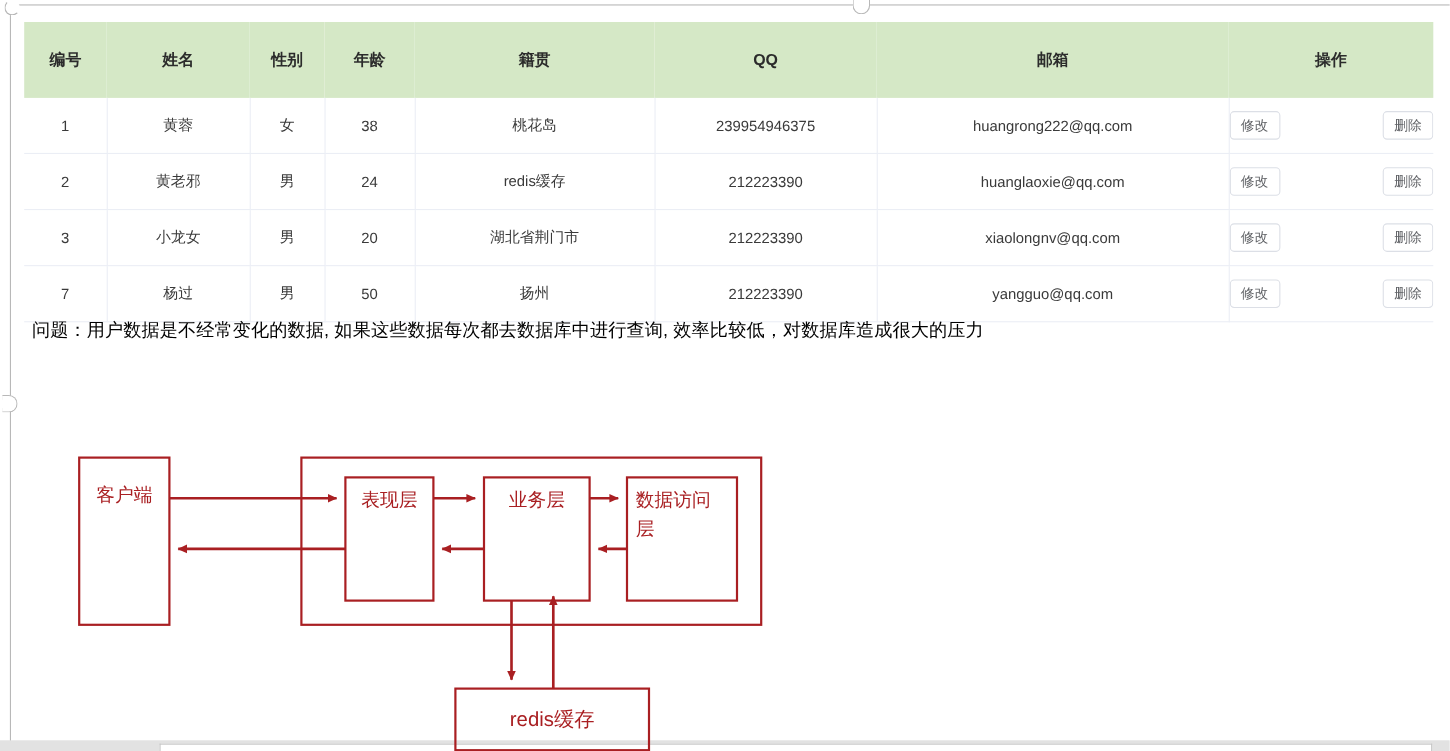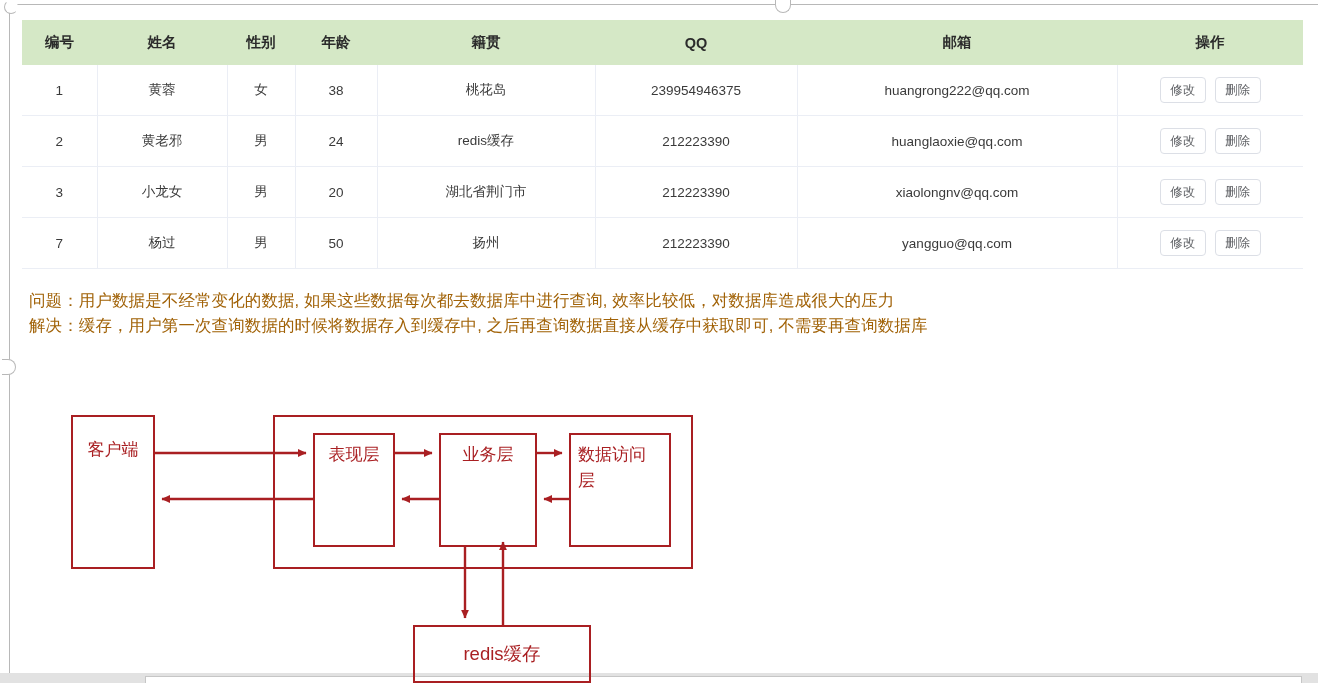--- a/index.html
+++ b/index.html
@@ -85,21 +85,21 @@
     table-layout: fixed;
   }
   #user-table th {
     background: #d5e8c6;
     color: #2b2b2b;
     font-size: 14.5px;
     font-weight: bold;
     height: 37px;
     text-align: center;
     border: none;
-    padding: 4px;
+    padding: 16px;
   }
   #user-table td {
     height: 50px;
     text-align: center;
     font-size: 13.5px;
     color: #3a3a3a;
     border-bottom: 1px solid #ebeef5;
     border-right: 1px solid #ebeef5;
     padding: 0;
     background: #ffffff;
@@ -113,21 +113,21 @@
   .col-name   { width: 130px; }
   .col-gender { width: 68px; }
   .col-age    { width: 82px; }
   .col-origin { width: 218px; }
   .col-qq     { width: 202px; }
   .col-email  { width: 320px; }
   .col-ops    { width: 186px; }
 
   .op-cell-inner {
     display: flex;
-    justify-content: center;
+    justify-content: space-between;
     align-items: center;
     gap: 9px;
   }
   .op-btn {
     display: inline-block;
     min-width: 46px;
     padding: 6px 9px;
     font-size: 12.5px;
     line-height: 1;
     color: #606266;
@@ -138,21 +138,21 @@
     font-family: "Liberation Sans", "DejaVu Sans", sans-serif;
   }
 
   
   #notes {
     position: absolute;
     left: 29px; top: 288px;
     width: 1260px;
   }
   .note-line {
-    color: #a16207;
+    color: #000000;
     font-size: 16.5px;
     line-height: 25px;
     white-space: nowrap;
     letter-spacing: 0.1px;
   }
 
   
   #arch-diagram {
     position: absolute;
     left: 0px; top: 394px;
@@ -265,21 +265,20 @@
           <button class="op-btn">修改</button>
           <button class="op-btn">删除</button>
         </div>
       </td>
     </tr>
   </tbody>
 </table>
 
 <div id="notes">
   <div class="note-line">问题：用户数据是不经常变化的数据, 如果这些数据每次都去数据库中进行查询, 效率比较低，对数据库造成很大的压力</div>
-  <div class="note-line">解决：缓存，用户第一次查询数据的时候将数据存入到缓存中, 之后再查询数据直接从缓存中获取即可, 不需要再查询数据库</div>
 </div>
 
 <div id="arch-diagram">
   <svg width="760" height="300" viewBox="0 0 760 300" xmlns="http://www.w3.org/2000/svg">
     <defs>
       <marker id="ah" markerWidth="9" markerHeight="9" refX="8" refY="4.5" orient="auto" markerUnits="userSpaceOnUse">
         <path d="M0,0.6 L8.6,4.5 L0,8.4 z" fill="#a91f22"></path>
       </marker>
     </defs>
 

